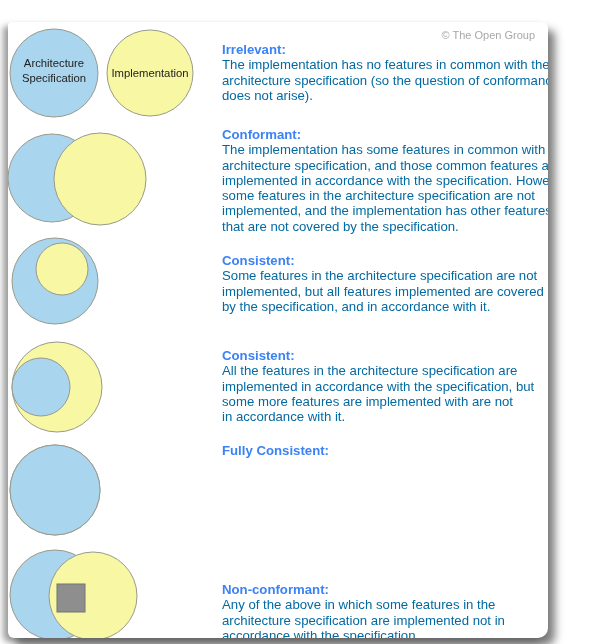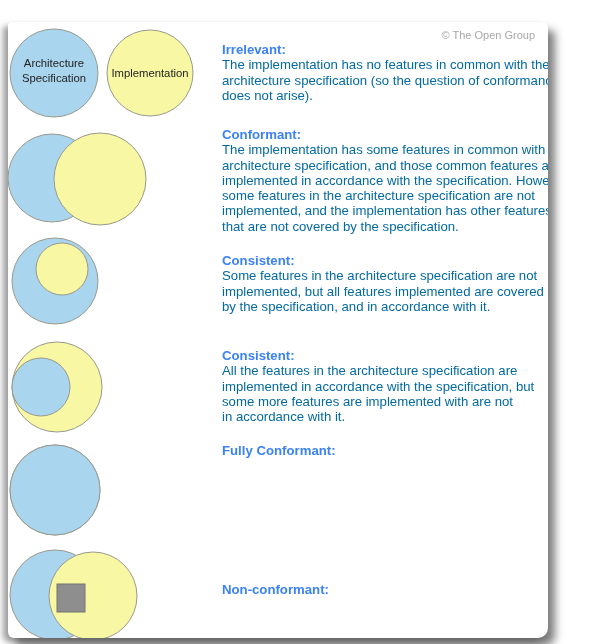--- a/index.html
+++ b/index.html
@@ -86,19 +86,22 @@
 by the specification, and in accordance with it.</div>
       </div>
       <div class="section" style="top: 326px;">
         <div class="heading">Consistent:</div>
         <div class="body-text">All the features in the architecture specification are
 implemented in accordance with the specification, but
 some more features are implemented with are not
 in accordance with it.</div>
       </div>
       <div class="section" style="top: 421px;">
-        <div class="heading">Fully Conformant:</div>
+        <div class="heading">Fully Consistent:</div>
       </div>
       <div class="section" style="top: 544px; margin-top: 16px;">
         <div class="heading">Non-conformant:</div>
+        <div class="body-text">Any of the above in which some features in the
+architecture specification are implemented not in
+accordance with the specification.</div>
       </div>
     </div>
 </div>
 
 </body></html>

